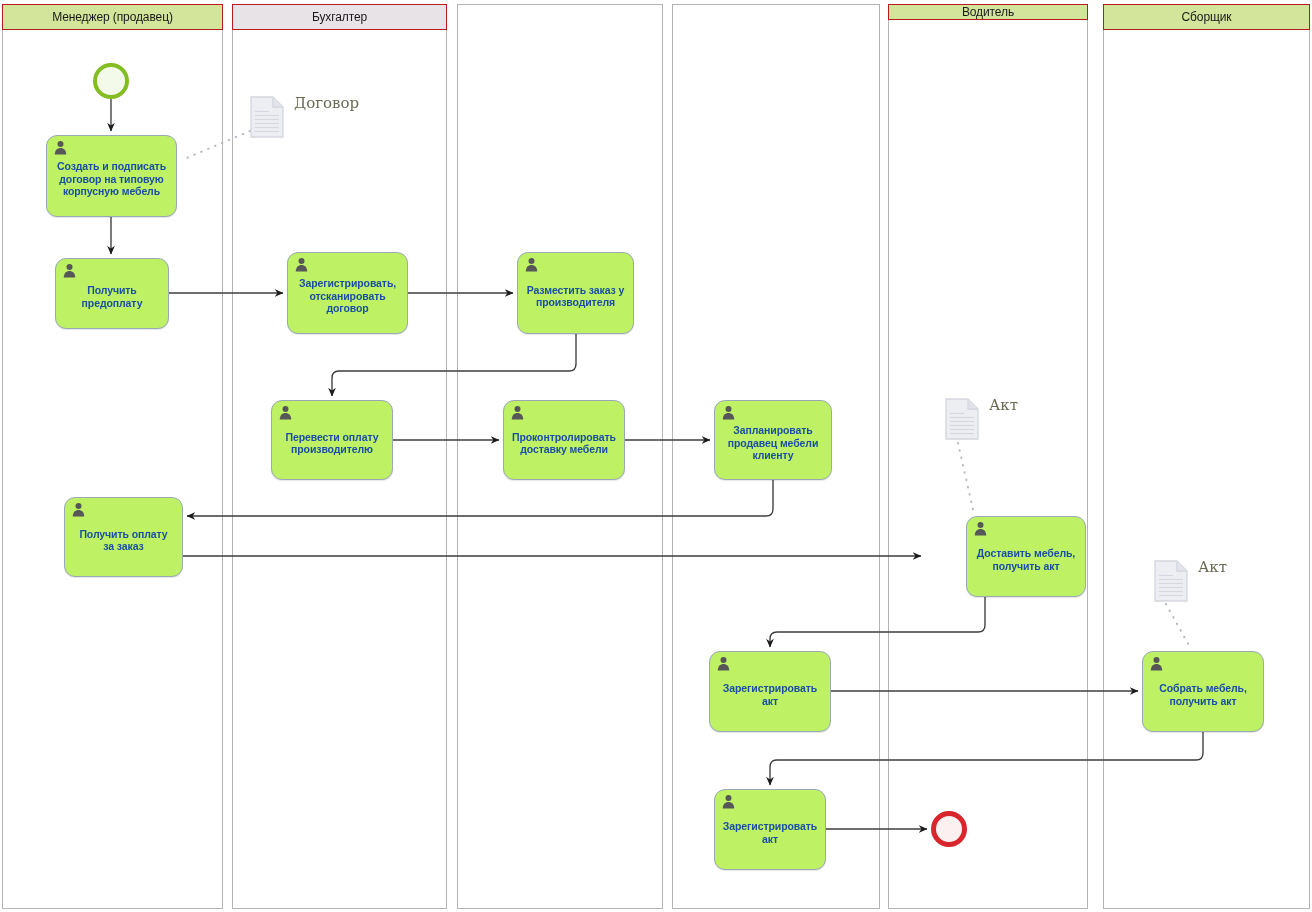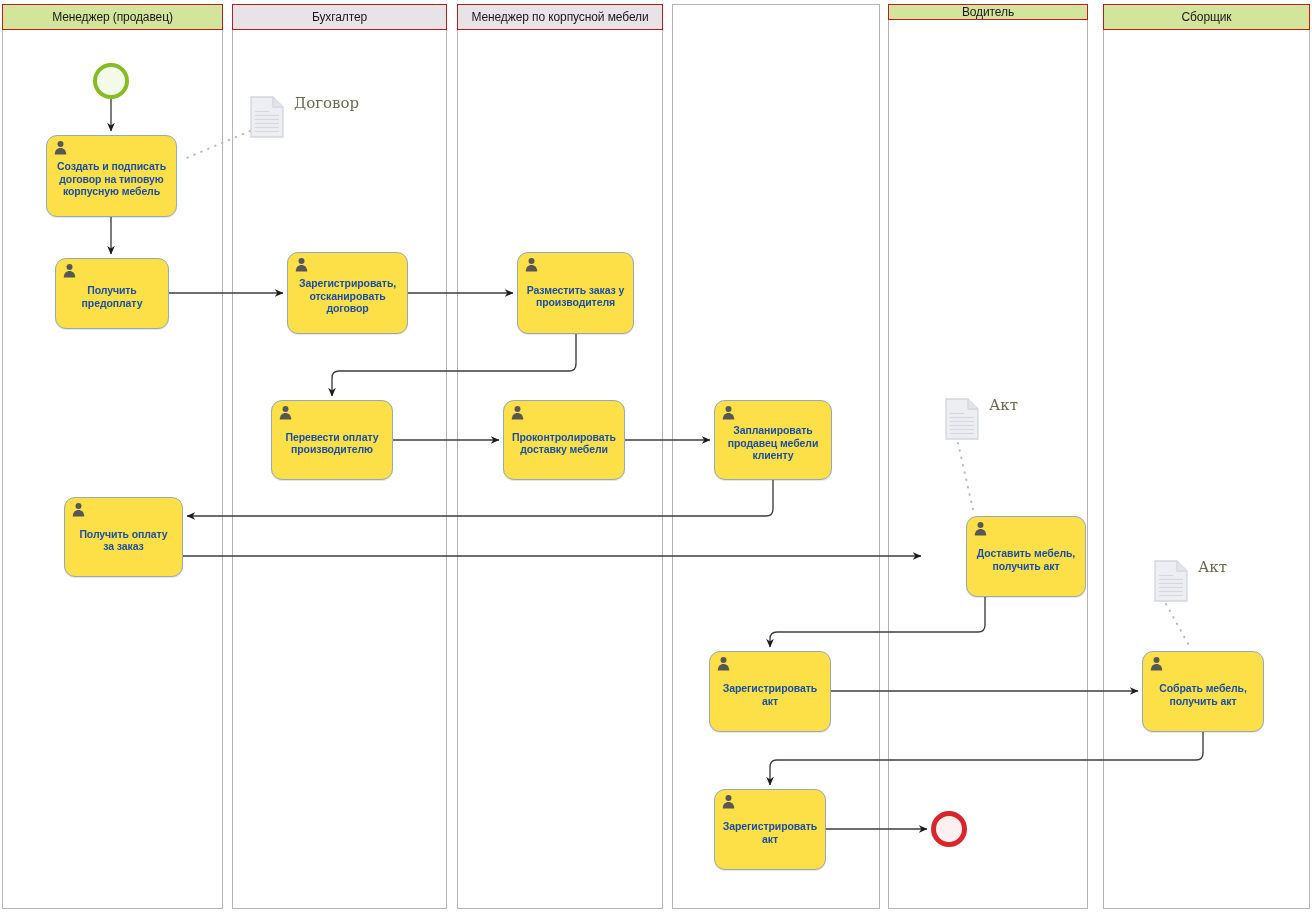--- a/index.html
+++ b/index.html
@@ -26,21 +26,21 @@
     font-size:12px;color:#1a1a1a;
     letter-spacing:-0.1px;
     white-space:nowrap;
   }
   .lane-head.green{background:#d3e49b;}
   .lane-head.grey{background:#e8e3e7;}
 
   
   .task{
     position:absolute;box-sizing:border-box;
-    background:#fde047;
+    background:#bef264;
     border:1.6px solid #9aa9b6;
     border-radius:11px;
     box-shadow:0 1px 1px rgba(0,0,0,.10);
     display:flex;align-items:center;justify-content:center;
     text-align:center;
     padding:10px 6px 4px 6px;
   }
   .task-label{
     font-size:10.5px;
     font-weight:bold;
@@ -91,21 +91,20 @@
       <div class="lane" style="left: 2px; top: 4px; width: 221px; height: 905px;">
         <div class="lane-body" style="width: 221px; height: 905px;"></div>
         <div class="lane-head green" style="width: 221px; height: 26px;">Менеджер (продавец)</div>
       </div>
       <div class="lane" style="left: 232px; top: 4px; width: 215px; height: 865px;">
         <div class="lane-body" style="width: 215px; height: 905px;"></div>
         <div class="lane-head grey" style="width: 215px; height: 26px;">Бухгалтер</div>
       </div>
       <div class="lane" style="left: 457px; top: 4px; width: 206px; height: 905px;">
         <div class="lane-body" style="width: 206px; height: 905px;"></div>
-        <div class="lane-head grey" style="width: 206px; height: 26px;">Менеджер по корпусной мебели</div>
       </div>
       <div class="lane" style="left: 672px; top: 4px; width: 208px; height: 905px;">
         <div class="lane-body" style="width: 208px; height: 905px;"></div>
       </div>
       <div class="lane" style="left: 888px; top: 4px; width: 200px; height: 905px;">
         <div class="lane-body" style="width: 200px; height: 905px;"></div>
         <div class="lane-head green" style="width: 200px; height: 16px;">Водитель</div>
       </div>
       <div class="lane" style="left: 1103px; top: 4px; width: 207px; height: 905px;">
         <div class="lane-body" style="width: 207px; height: 905px;"></div>

